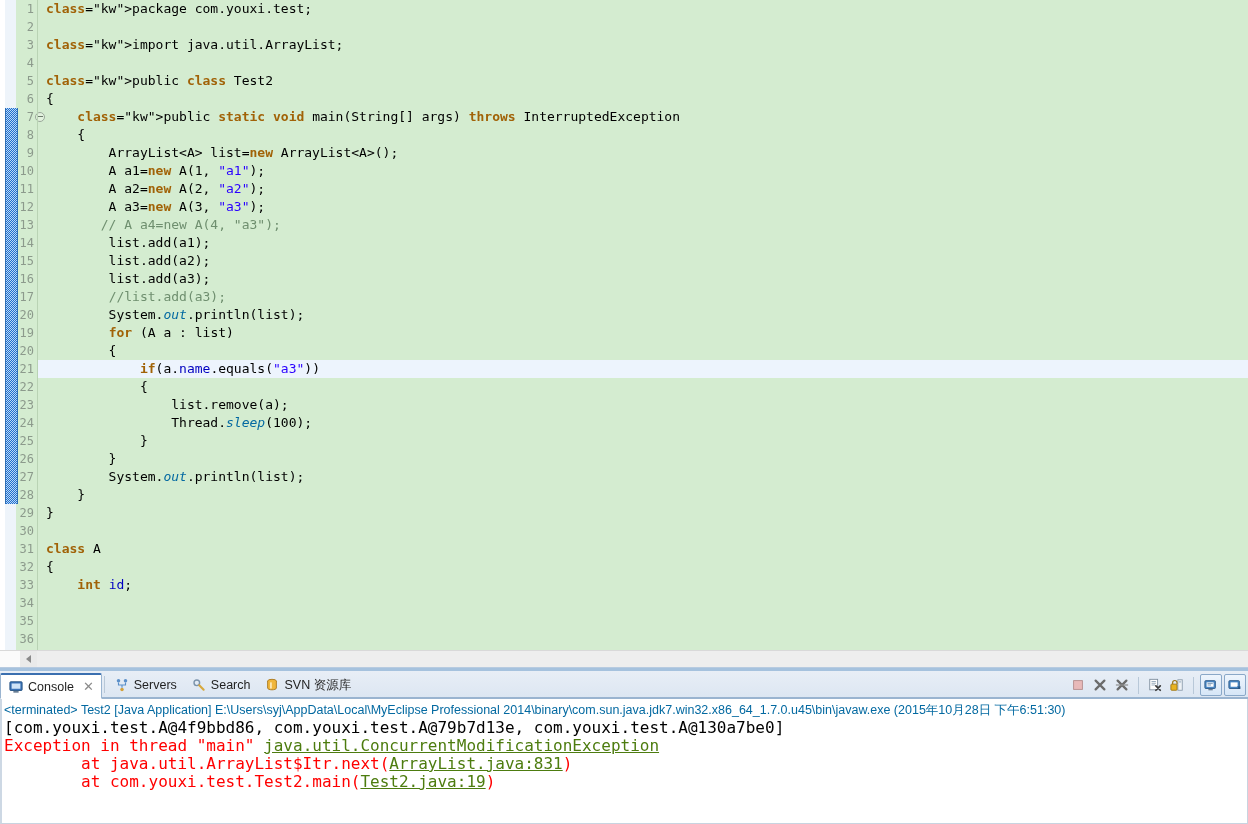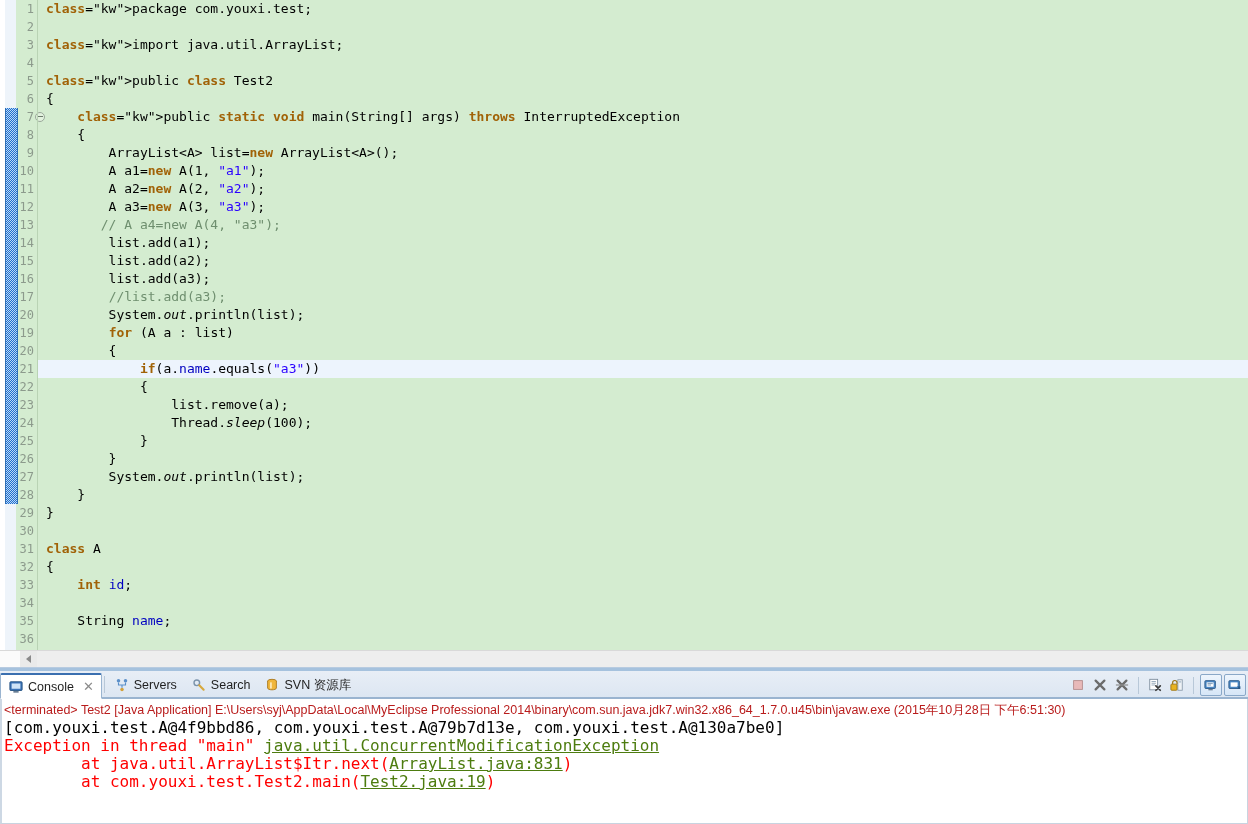--- a/index.html
+++ b/index.html
@@ -112,21 +112,21 @@
     white-space: pre;
     padding-left: 8px;
     box-sizing: border-box;
   }
   .cl.cur {
     background: #edf4fd;
   }
   .kw  { color: #a16207; font-weight: bold; }
   .str { color: #2a00ff; }
   .cmt { color: #6f8f6f; }
-  .fld { color: #000000; font-style: italic; }
+  .fld { color: #0369a1; font-style: italic; }
   .fldn{ color: #0000c0; }
 
   
   .hscroll {
     height: 16px;
     background: #f1f1f1;
     border-top: 1px solid #d9d9d9;
     display: flex;
     align-items: center;
     position: relative;
@@ -226,21 +226,21 @@
   .cline {
     font-family: "DejaVu Sans Mono", monospace;
     font-size: 16px;
     line-height: 18px;
     white-space: pre;
     color: #000000;
   }
   .cline.hdr {
     font-family: "Liberation Sans", sans-serif;
     font-size: 12.5px;
-    color: #b91c1c;
+    color: #0369a1;
   }
   .cerr { color: #ff0000; }
   .clink {
     color: #4d7c0f;
     text-decoration: underline;
   }
   .cleft { border-left: 2px solid #cdd8e4; }
 </style>
 </head>
 <body>
@@ -319,21 +319,20 @@
           <div class="cl">            }</div>
           <div class="cl">        }</div>
           <div class="cl">        System.<span class="fld">out</span>.println(list);</div>
           <div class="cl">    }</div>
           <div class="cl">}</div>
           <div class="cl">&nbsp;</div>
           <div class="cl"><span class="kw">class</span> A</div>
           <div class="cl">{</div>
           <div class="cl">    <span class="kw">int</span> <span class="fldn">id</span>;</div>
           <div class="cl">&nbsp;</div>
-          <div class="cl">    String <span class="fldn">name</span>;</div>
           <div class="cl">&nbsp;</div>
         </div>
     </div>
     <div class="hscroll">
       <div class="pad-left"></div>
       <div class="arrow-left">
           <i></i>
         </div>
       <div class="track"></div>
     </div>

